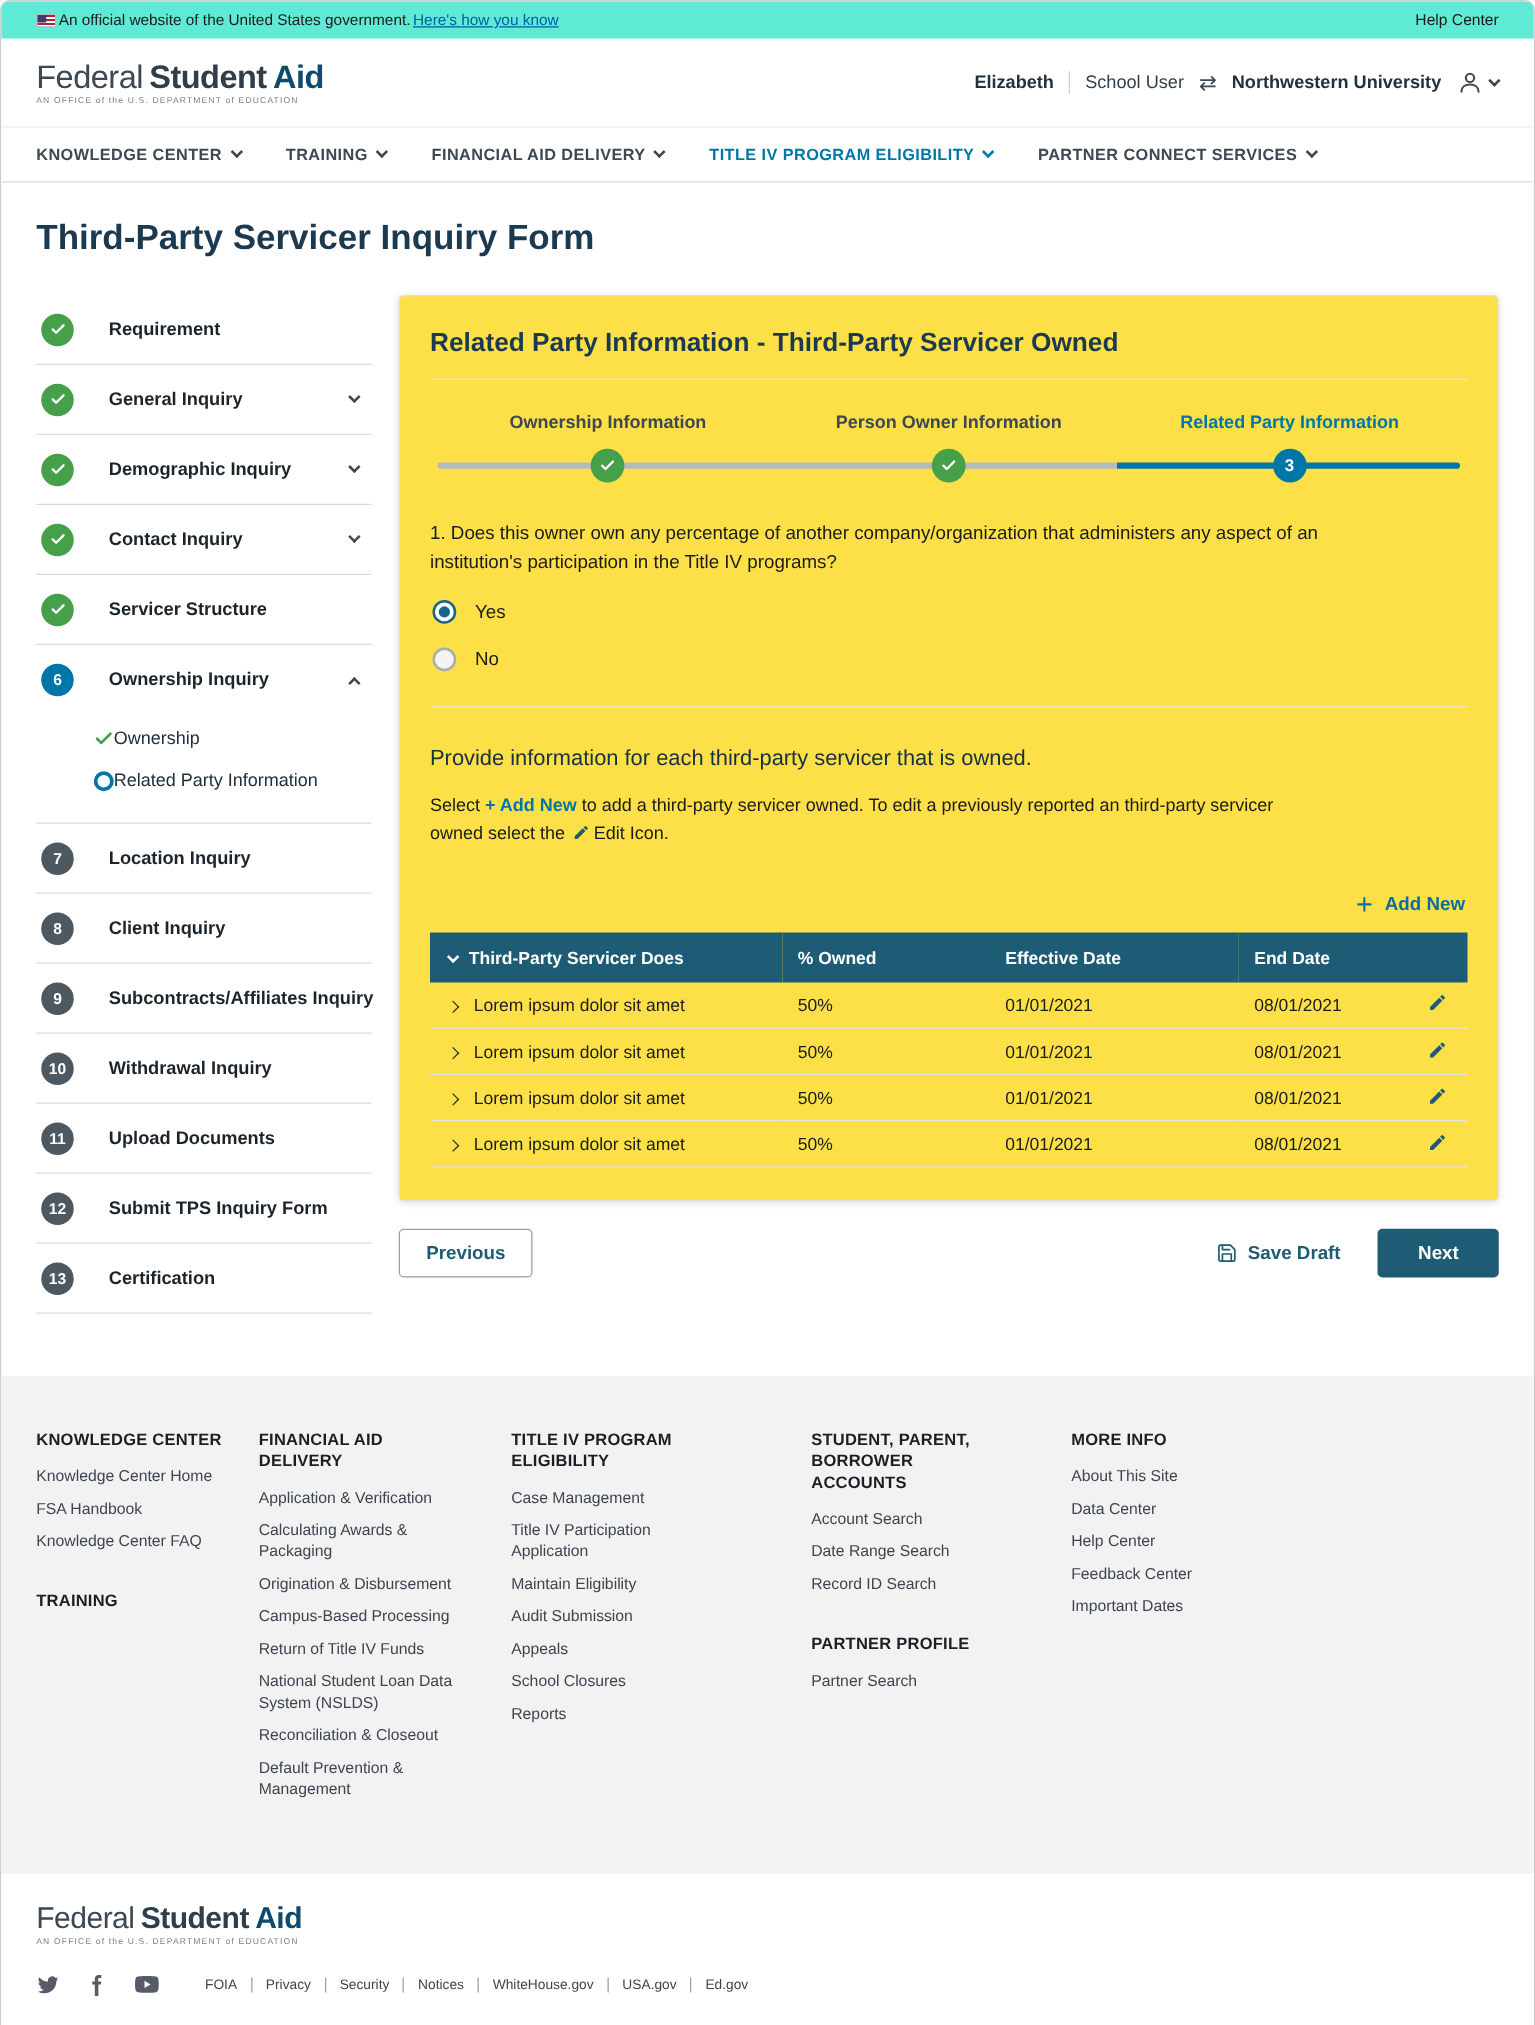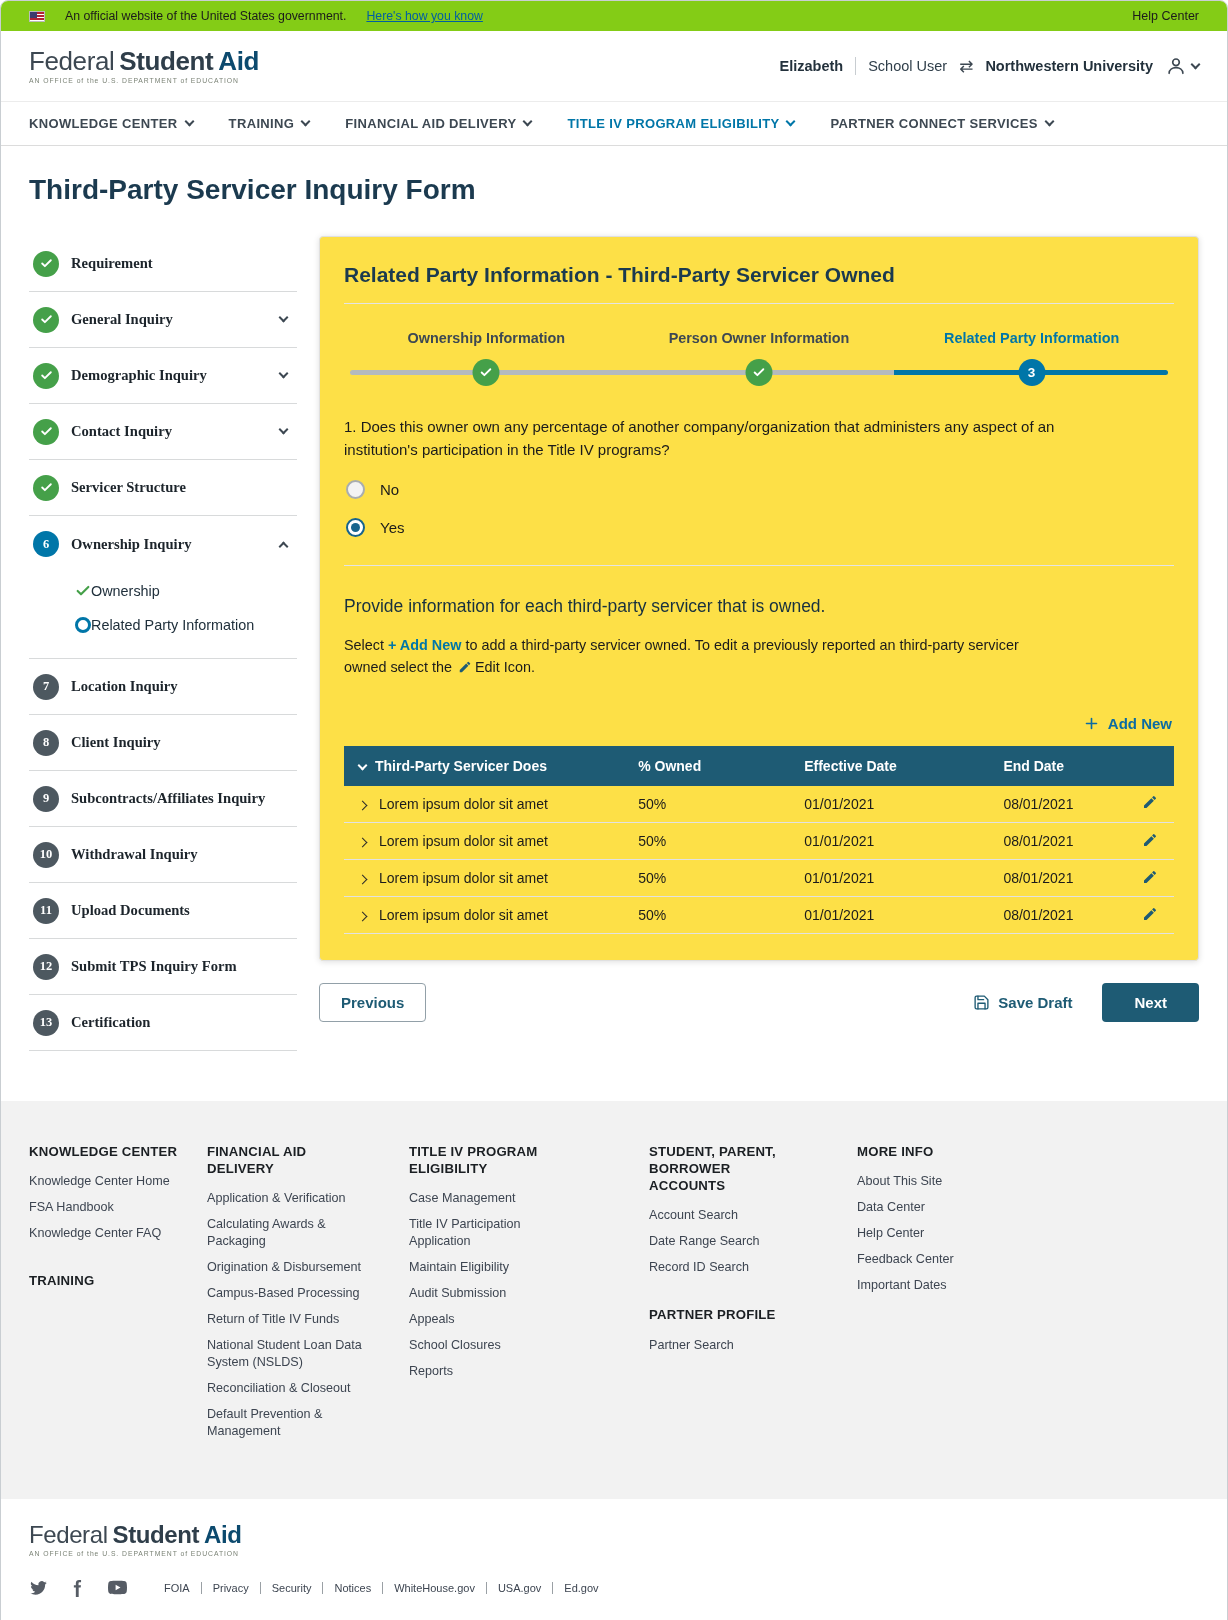--- a/index.html
+++ b/index.html
@@ -1,21 +1,21 @@
 <!DOCTYPE html>
 <html><head>
 <meta charset="utf-8">
 <style>
   * { margin:0; padding:0; box-sizing:border-box; }
   html,body { background:#fff; }
   body { width:1228px; font-family:"Liberation Sans", sans-serif; color:#1b1b1b; }
   .page { width:1228px; min-height:1618px; border:1px solid #c9ced2; border-radius:8px; overflow:hidden; background:#fff; display:flex; flex-direction:column; }
 
   
-  .gov-banner { background:#84cc16; height:30px; display:flex; align-items:center; padding:0 28px; font-size:12.3px; gap:20px; color:#1b1b1b; }
+  .gov-banner { background:#5eead4; height:30px; display:flex; align-items:center; padding:0 28px; font-size:12.3px; gap:2px; color:#1b1b1b; }
   .us-flag { width:16px; height:11px; display:inline-block; position:relative; flex:0 0 16px;
              background:repeating-linear-gradient(#b22234 0 1.6px, #fff 1.6px 3.2px); border:0.5px solid #bbb; }
   .us-flag::after { content:""; position:absolute; left:0; top:0; width:7px; height:6px; background:#3c3b6e; }
   .banner-link { color:#005ea2; text-decoration:underline; cursor:pointer; }
   .banner-spacer { flex:1; }
   .help-center { color:#1b1b1b; font-size:12.5px; cursor:pointer; }
 
   
   .site-header { height:70px; display:flex; align-items:center; justify-content:space-between; padding:0 28px; background:#fff; }
   .logo { display:flex; flex-direction:column; line-height:1; cursor:pointer; }
@@ -41,21 +41,21 @@
   .nav-item { font-size:13px; font-weight:bold; letter-spacing:0.35px; color:#3d4852; display:flex; align-items:center; gap:8px; cursor:pointer; white-space:nowrap; }
   .nav-item.active { color:#0076a8; }
 
   
   .content { padding:16px 28px 50px; flex:1; }
   .page-title { font-size:28px; font-weight:bold; color:#1b3a4f; margin:12px 0 30px; }
   .layout { display:flex; gap:22px; align-items:flex-start; }
 
   
   .sidebar { width:268px; flex:0 0 268px; }
-  .side-item { display:flex; align-items:center; gap:12px; min-height:56px; border-bottom:1px solid #d8dadb; padding:0 4px; cursor:pointer;font-family:Liberation Serif, serif; }
+  .side-item { display:flex; align-items:center; gap:28px; min-height:56px; border-bottom:1px solid #d8dadb; padding:0 4px; cursor:pointer; }
   .side-item.no-border { border-bottom:none; }
   .side-label { font-weight:bold; font-size:14.6px; color:#1c242b; flex:1; white-space:nowrap; }
   .badge { width:26px; height:26px; border-radius:50%; display:flex; align-items:center; justify-content:center; flex:0 0 26px; color:#fff; font-size:12.5px; font-weight:bold; }
   .badge.green { background:#45a049; }
   .badge.blue  { background:#0076a8; }
   .badge.gray  { background:#4d5860; }
   .side-chev { color:#3d4852; margin-right:6px; }
   .sub-items { border-bottom:1px solid #d8dadb; padding:2px 0 16px; }
   .sub-item { display:flex; align-items:center; padding:9px 0 9px 46px; font-size:14.4px; color:#20303c; cursor:pointer; }
   .ring-icon { width:16px; height:16px; border-radius:50%; border:3px solid #0076a8; background:#fff; flex:0 0 16px; }
@@ -317,26 +317,26 @@
               </div>
               <div class="step-dot current" style="left:83.33%;">
                 <span>3</span>
               </div>
             </div>
           </div>
 
           <p class="question">1. Does this owner own any percentage of another company/organization that administers any aspect of an institution's participation in the Title IV programs?</p>
 
           <div class="radio-row">
+            <span class="radio-outer selected"></span>
+            <span class="radio-label">Yes</span>
+          </div>
+          <div class="radio-row">
             <span class="radio-outer unselected"></span>
             <span class="radio-label">No</span>
-          </div>
-          <div class="radio-row">
-            <span class="radio-outer selected"></span>
-            <span class="radio-label">Yes</span>
           </div>
 
           <div class="section-divider"></div>
 
           <p class="provide-heading">Provide information for each third-party servicer that is owned.</p>
 
           <p class="instruction"><span>Select </span><span class="bold-blue">+ Add New</span><span> to add a third-party servicer owned. To edit a previously reported an third-party servicer owned select the </span><svg class="pencil-inline" width="14" height="14" viewBox="0 0 24 24">
                 <path fill="#1e5b74" d="M3 17.25V21h3.75L17.81 9.94l-3.75-3.75L3 17.25zm17.71-10.21a1 1 0 0 0 0-1.41l-2.34-2.34a1 1 0 0 0-1.41 0l-1.83 1.83 3.75 3.75 1.83-1.83z"></path>
               </svg><span>Edit Icon.</span></p>
 

